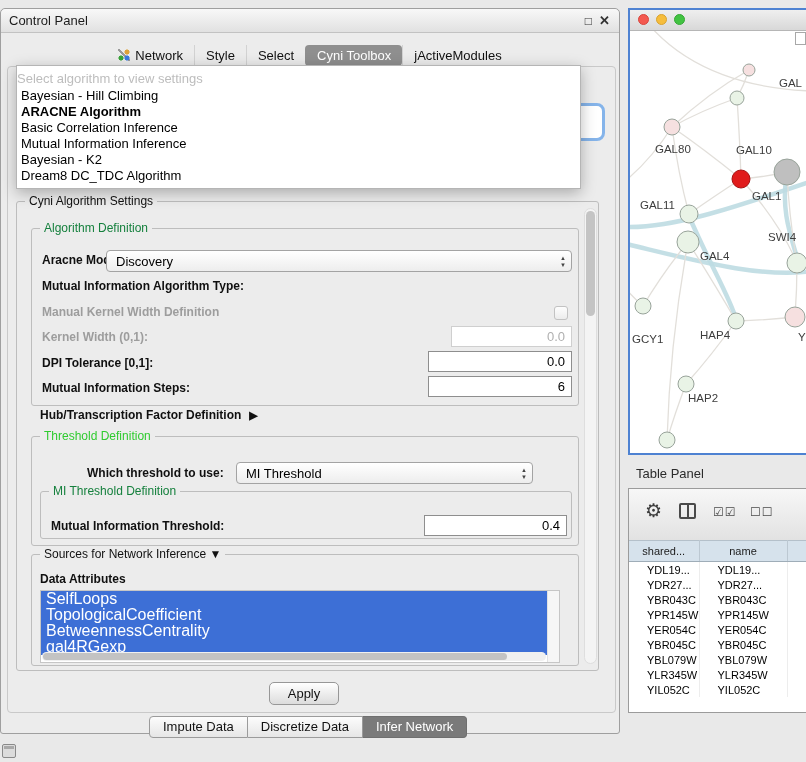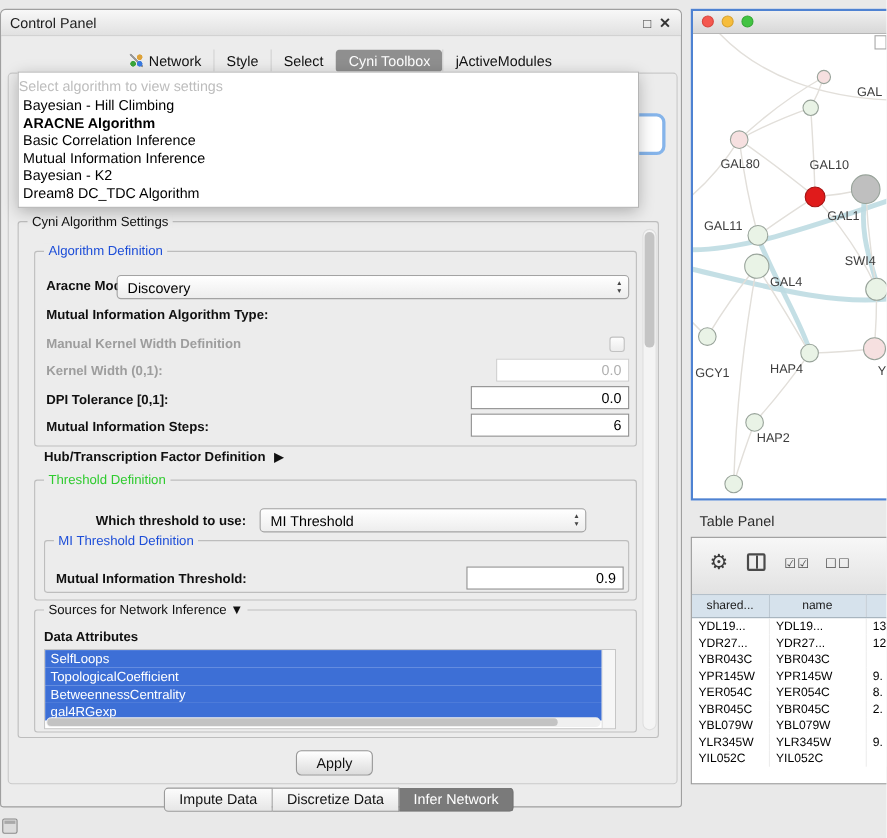--- a/index.html
+++ b/index.html
@@ -38,21 +38,21 @@
   
   .popup{position:absolute;left:15px;top:56px;width:563px;z-index:40;background:#fff;
      border:1px solid #b5b5b5;box-shadow:0 4px 14px rgba(0,0,0,.28);padding:3px 0 4px;}
   .pph{text-align:left;color:#bdbdbd;font-size:13px;height:19px;line-height:19px;}
   .pitem{font-size:13px;line-height:16px;padding:0 4px;color:#000;white-space:nowrap;}
   .pitem.bold{font-weight:bold;}
 
   
   .group{position:absolute;border:1px solid #bdbdbd;border-radius:3px;box-sizing:border-box;}
   .gtitle{position:absolute;top:-8px;left:8px;background:#ececec;padding:0 4px;font-size:12px;color:#111;white-space:nowrap;}
-  .gtitle.blue{color:#1d4ed8;text-align:center;}
+  .gtitle.blue{color:#15803d;text-align:center;}
   .gtitle.green{color:#2fcb2f;}
 
   .settings{left:15px;top:192px;width:583px;height:470px;}
   .vscroll{position:absolute;right:1px;top:6px;width:13px;height:456px;background:#f4f4f4;
      border:1px solid #dedede;border-radius:7px;box-sizing:border-box;}
   .vthumb{position:absolute;left:1px;right:1px;top:2px;height:105px;background:#c4c4c4;border-radius:6px;}
 
   .flbl{position:absolute;font-size:12px;font-weight:bold;color:#101010;white-space:nowrap;}
   .flbl.dis{color:#9d9d9d;}
 
@@ -73,21 +73,21 @@
   .thr{left:14px;top:234px;width:548px;height:110px;}
   .midef{left:8px;top:54px;width:532px;height:48px;}
   .src{left:14px;top:352px;width:548px;height:112px;}
 
   .hub-row{position:absolute;left:23px;top:206px;font-size:12px;font-weight:bold;color:#101010;
      display:flex;align-items:center;gap:8px;}
   .hub-row .tri{font-size:11px;}
 
   .attr-list{position:absolute;left:8px;top:35px;width:520px;height:73px;background:#fff;
      border:1px solid #c6c6c6;box-sizing:border-box;overflow:hidden;}
-  .attr{height:16px;line-height:16px;font-size:12px;color:#fff;background:#3d6fd6;
+  .attr{height:16px;line-height:16px;font-size:16px;color:#fff;background:#3d6fd6;
      padding-left:5px;width:calc(100% - 11px);box-sizing:border-box;white-space:nowrap;}
   .vtrack{position:absolute;right:0;top:0;bottom:0;width:11px;background:#f6f6f6;border-left:1px solid #e2e2e2;}
   .hscroll{position:absolute;left:1px;bottom:1px;height:9px;width:calc(100% - 14px);background:#f0f0f0;border-radius:5px;}
   .hthumb{position:absolute;left:1px;top:1px;bottom:1px;width:92%;background:#c3c3c3;border-radius:5px;}
 
   .apply{position:absolute;left:268px;top:673px;width:70px;height:23px;border:1px solid #979797;
      border-radius:5px;background:linear-gradient(#ffffff,#dcdcdc);font-size:13px;
      font-family:"Liberation Sans",sans-serif;color:#111;}
 
   .btabs{position:absolute;left:148px;top:707px;display:flex;}
@@ -121,21 +121,21 @@
   .colicon{position:absolute;left:50px;top:14px;width:17px;height:16px;border:2px solid #4a4a4a;border-radius:2px;
      background:linear-gradient(90deg,transparent 0 6px,#4a4a4a 6px 8px,transparent 8px);box-sizing:border-box;}
   .ckpair{position:absolute;top:16px;font-size:12px;color:#4a4a4a;letter-spacing:1px;}
   .ckpair.checked{left:84px;}
   .ckpair.empty{left:121px;}
   .tbl-bg{position:absolute;left:0;top:51px;right:0;bottom:0;background:#fff;}
   table.tbl{position:absolute;left:0;top:51px;width:100%;border-collapse:collapse;font-size:11px;background:#fff;table-layout:fixed;}
   table.tbl th{background:#d6e2ec;border-top:1px solid #b4c0ca;border-bottom:1px solid #9fadb8;
      border-right:1px solid #bcc8d2;font-weight:normal;height:18px;text-align:center;
      overflow:hidden;white-space:nowrap;color:#1c1c1c;}
-  table.tbl td{height:15px;padding:0 0 0 6px;border-right:1px solid #ededed;white-space:nowrap;overflow:hidden;color:#000;}
+  table.tbl td{height:15px;padding:0 0 0 18px;border-right:1px solid #ededed;white-space:nowrap;overflow:hidden;color:#000;}
 
   .corner-ic{position:absolute;left:2px;top:744px;width:14px;height:14px;border:1px solid #8a8a8a;
      background:#dcdcdc;border-radius:2px;box-sizing:border-box;}
   .corner-ic:after{content:"";position:absolute;left:1px;top:1px;right:1px;height:3px;background:#a9a9a9;}
 </style>
 </head>
 <body>
 
 <div class="canvas">
 
@@ -232,21 +232,21 @@
           <span class="arr">
               <i>▲</i>
               <i>▼</i>
             </span>
         </div>
 
         <div class="group midef">
           <span class="gtitle blue">MI Threshold Definition</span>
           <span class="flbl" style="left:10px;top:27px">Mutual Information Threshold:</span>
           <div class="field" style="left:383px;top:23px;width:143px">
-            <span>0.9</span>
+            <span>0.4</span>
           </div>
         </div>
       </div>
 
       <div class="group src">
         <span class="gtitle">
           <span>Sources for Network Inference</span>
           <span>▼</span>
         </span>
         <span class="flbl" style="left:8px;top:17px">Data Attributes</span>

